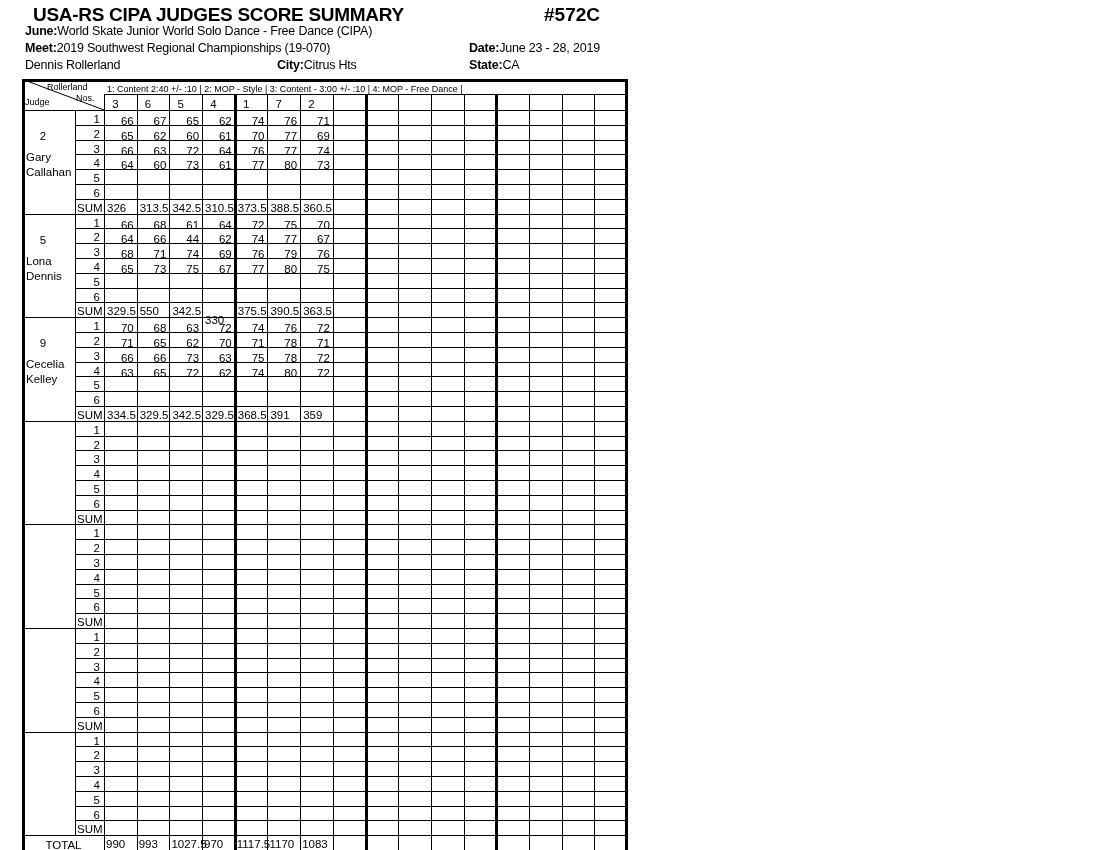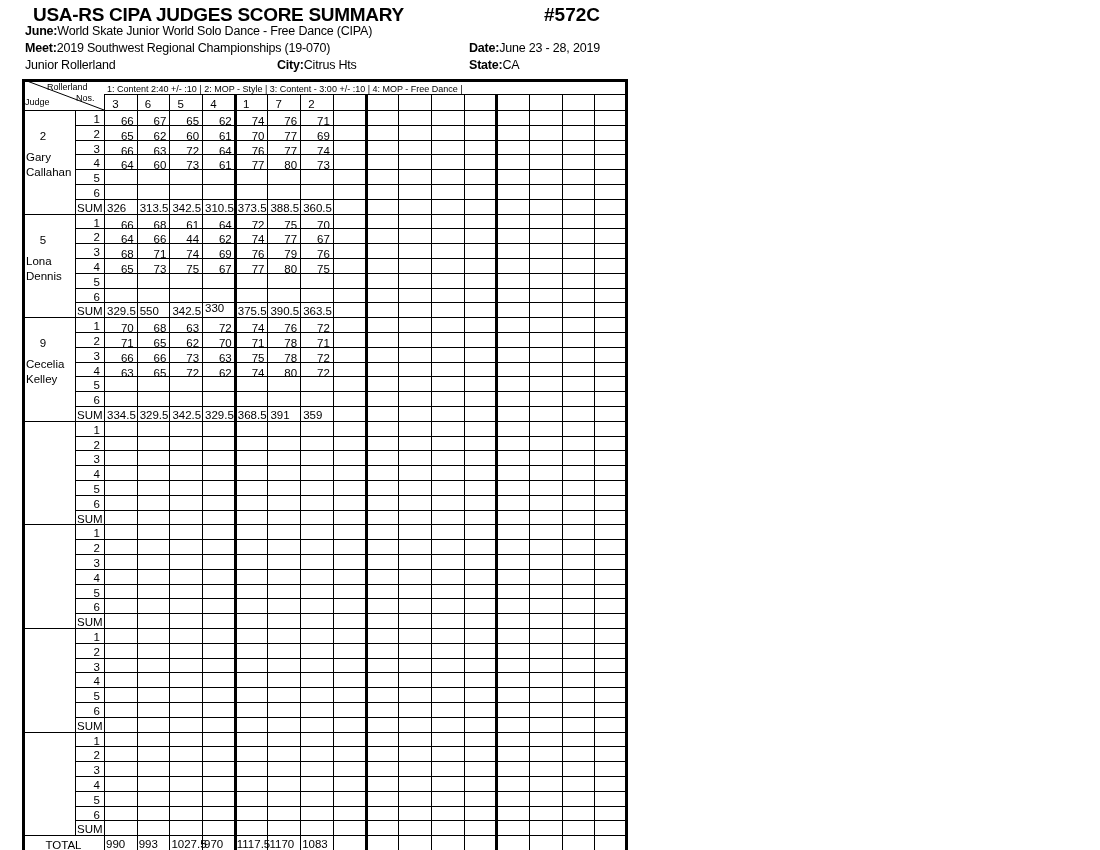--- a/index.html
+++ b/index.html
@@ -26,21 +26,21 @@
 
 <div class="abs hdr" style="left:25px;top:24px;">
   <span class="lbl">June:</span><span>World Skate Junior World Solo Dance - Free Dance  (CIPA)</span>
 </div>
 <div class="abs hdr" style="left:25px;top:41px;text-align:right;">
   <span class="lbl">Meet:</span><span>2019 Southwest Regional Championships (19-070)</span>
 </div>
 <div class="abs hdr" style="left:469px;top:41px;">
   <span class="lbl">Date:</span><span>June 23 - 28, 2019</span>
 </div>
-<div class="abs hdr" style="left:25px;top:58px;">Junior Rollerland</div>
+<div class="abs hdr" style="left:25px;top:58px;">Dennis Rollerland</div>
 <div class="abs hdr" style="left:277px;top:58px;">
   <span class="lbl">City:</span><span>Citrus Hts</span>
 </div>
 <div class="abs hdr" style="left:469px;top:58px;">
   <span class="lbl">State:</span><span>CA</span>
 </div>
 
 <div class="sheet"></div>
 <div id="grid">
     <div class="gl" style="left: 104px; top: 94px; width: 1px; height: 756px;"></div>
@@ -170,21 +170,21 @@
     <div class="txt r" style="left: 104px; top: 263px; width: 29.6875px;">65</div>
     <div class="txt r" style="left: 136.688px; top: 263px; width: 29.6875px;">73</div>
     <div class="txt r" style="left: 169.375px; top: 263px; width: 29.6875px;">75</div>
     <div class="txt r" style="left: 202.062px; top: 263px; width: 29.6875px;">67</div>
     <div class="txt r" style="left: 234.75px; top: 263px; width: 29.6875px;">77</div>
     <div class="txt r" style="left: 267.438px; top: 263px; width: 29.6875px;">80</div>
     <div class="txt r" style="left: 300.125px; top: 263px; width: 29.6875px;">75</div>
     <div class="txt " style="left: 107px; top: 305px;">329.5</div>
     <div class="txt " style="left: 139.688px; top: 305px;">550</div>
     <div class="txt " style="left: 172.375px; top: 305px;">342.5</div>
-    <div class="txt " style="left: 205.062px; top: 302px;">330</div>
+    <div class="txt " style="left: 205.062px; top: 314px;">330</div>
     <div class="txt " style="left: 237.75px; top: 305px;">375.5</div>
     <div class="txt " style="left: 270.438px; top: 305px;">390.5</div>
     <div class="txt " style="left: 303.125px; top: 305px;">363.5</div>
     <div class="gl" style="left: 23px; top: 317px; width: 604px; height: 1px;"></div>
     <div class="gl" style="left: 75px; top: 332px; width: 552px; height: 1px;"></div>
     <div class="gl" style="left: 75px; top: 347px; width: 552px; height: 1px;"></div>
     <div class="gl" style="left: 75px; top: 362px; width: 552px; height: 1px;"></div>
     <div class="gl" style="left: 75px; top: 376px; width: 552px; height: 1px;"></div>
     <div class="gl" style="left: 75px; top: 391px; width: 552px; height: 1px;"></div>
     <div class="gl" style="left: 75px; top: 406px; width: 552px; height: 1px;"></div>

